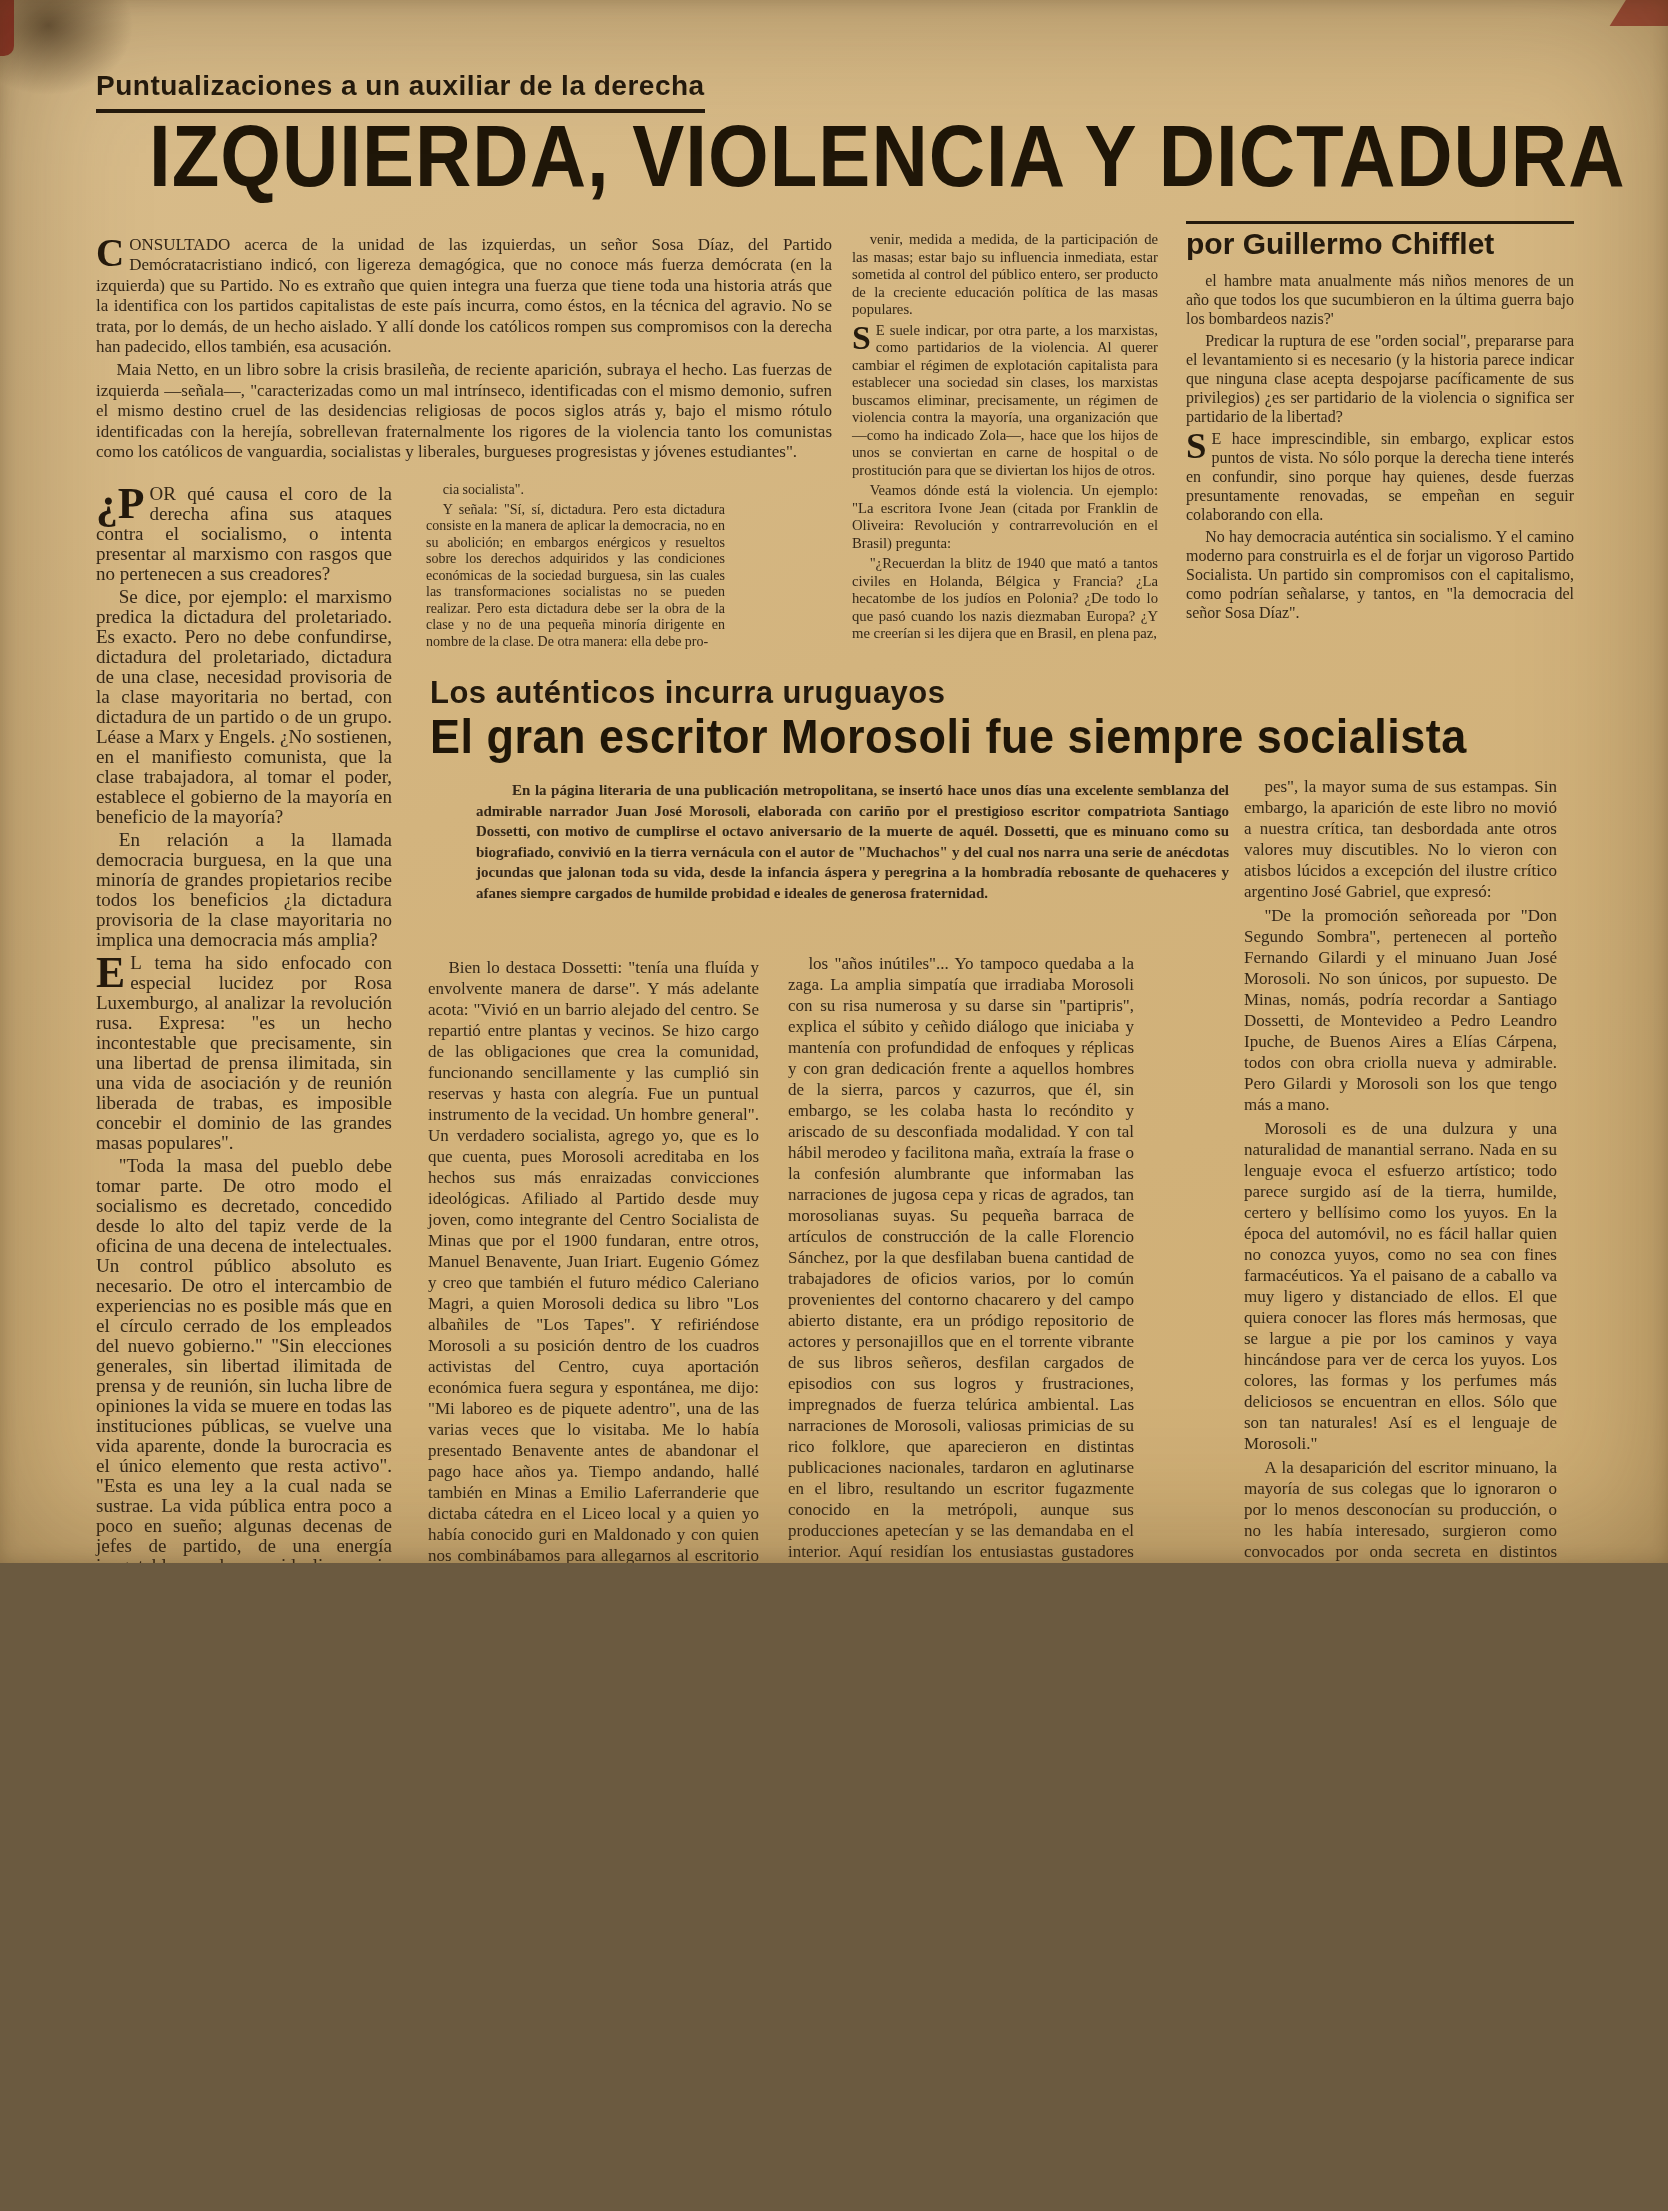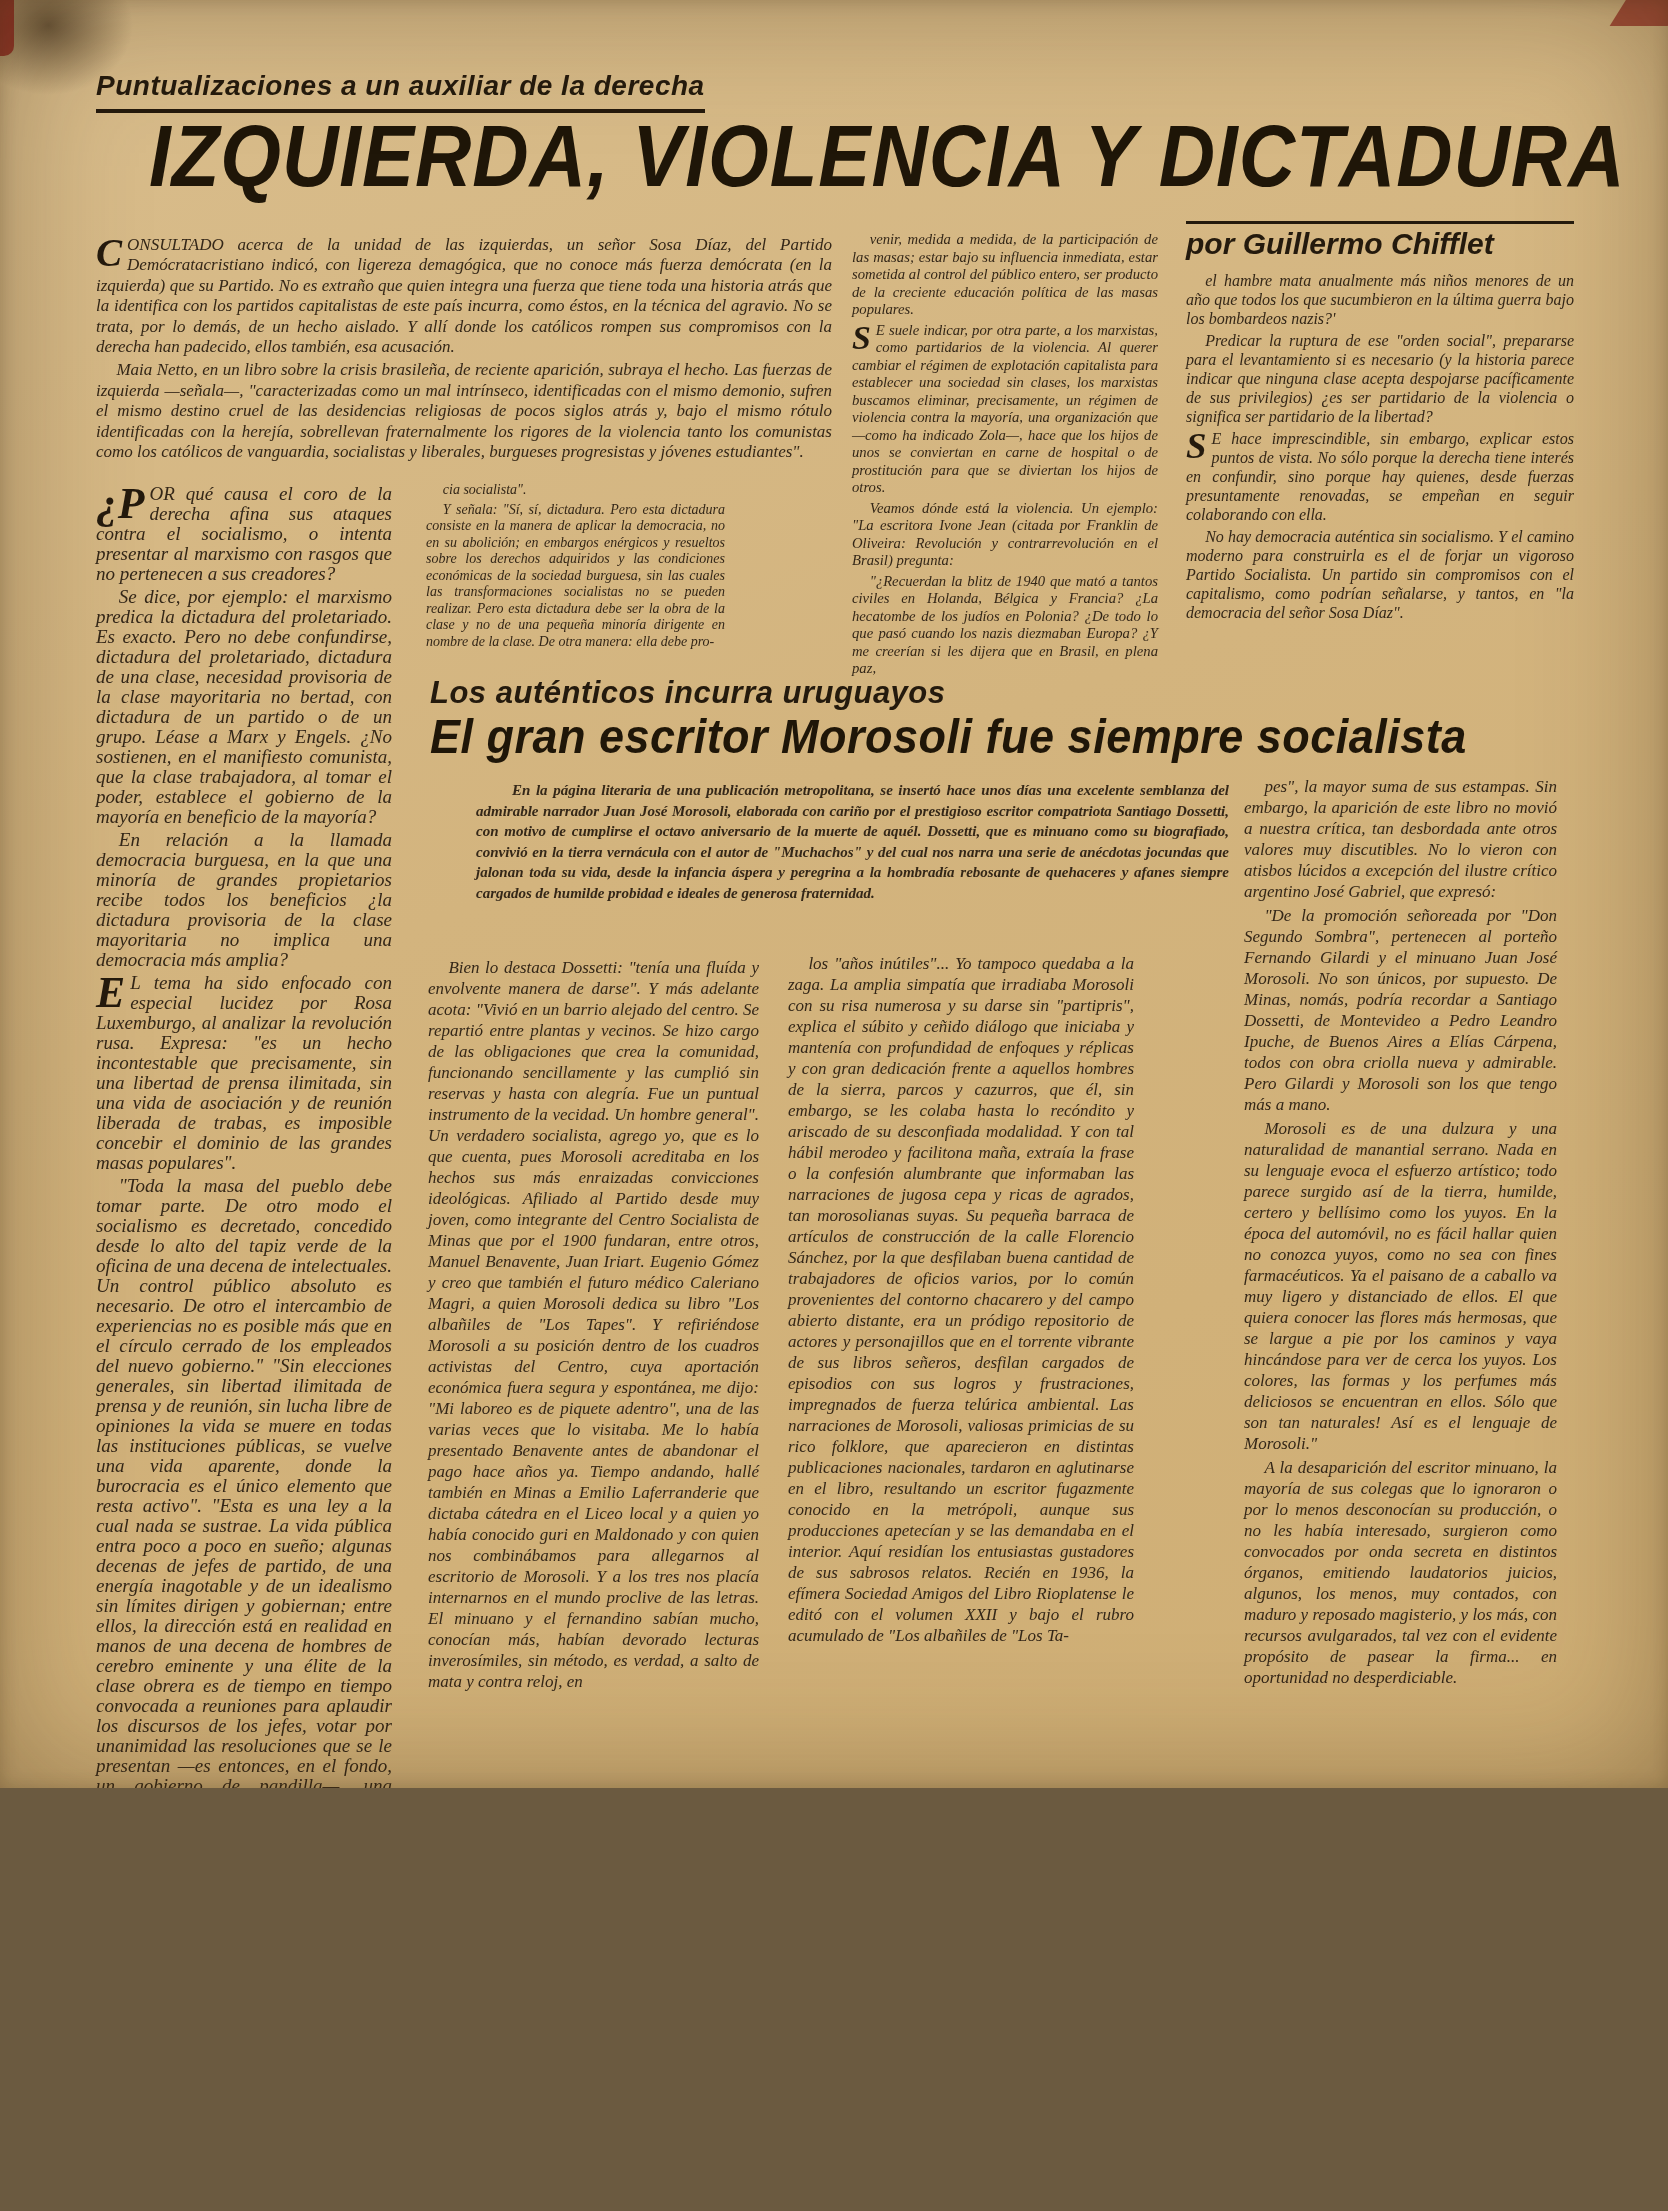--- a/index.html
+++ b/index.html
@@ -1,24 +1,23 @@
 <!DOCTYPE html>
 <html lang="es"><head>
 <meta charset="utf-8">
 <style>
   html,body{margin:0;padding:0;background:#6b5a40;}
   .page{
     position:relative;
-    width:1669px;height:1788px;
+    width:1669px;height:1563px;
     margin:0 auto;
     background:linear-gradient(160deg,#d9bd8c 0%,#d3b47e 45%,#cfae74 100%);
     overflow:hidden;
     font-family:"Liberation Serif",serif;
     color:#342718;
-    font-style:italic;
   }
   .page::after{
     content:"";position:absolute;inset:0;pointer-events:none;
     box-shadow:inset 0 0 139px rgba(60,40,14,0.38), inset 0 0 18px rgba(60,40,14,0.25);
   }
   .smudge-tl{position:absolute;left:-36px;top:-44px;width:169px;height:139px;
     background:radial-gradient(closest-side,rgba(40,24,8,0.6),rgba(40,24,8,0));}
   .redmark{position:absolute;background:#8f211a;opacity:.8;}
   .redmark.m1{left:0;top:0;width:14px;height:56px;border-radius:0 0 10px 0;}
   .redmark.m2{right:-8px;top:-4px;width:58px;height:30px;transform:skewX(-32deg);opacity:.7;}

